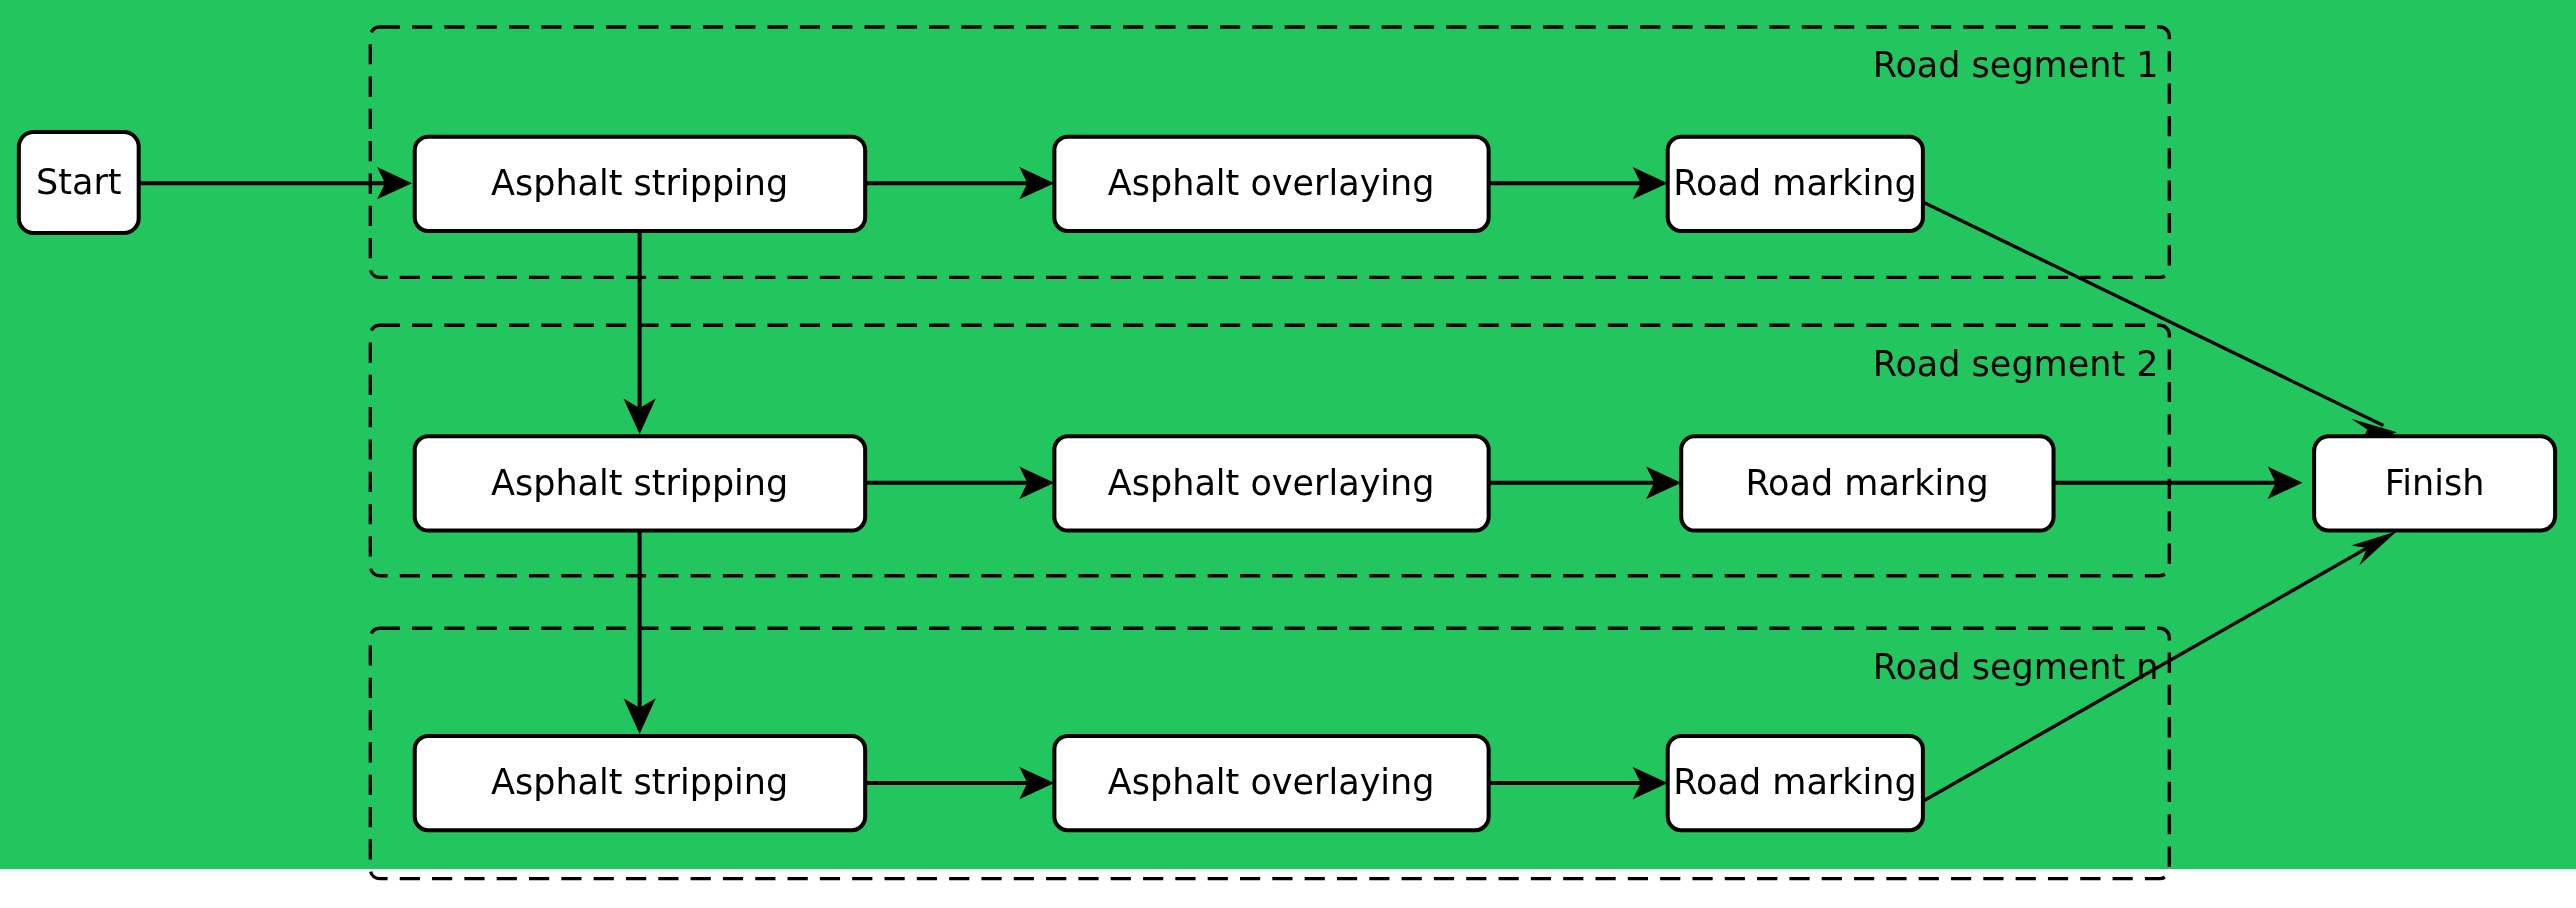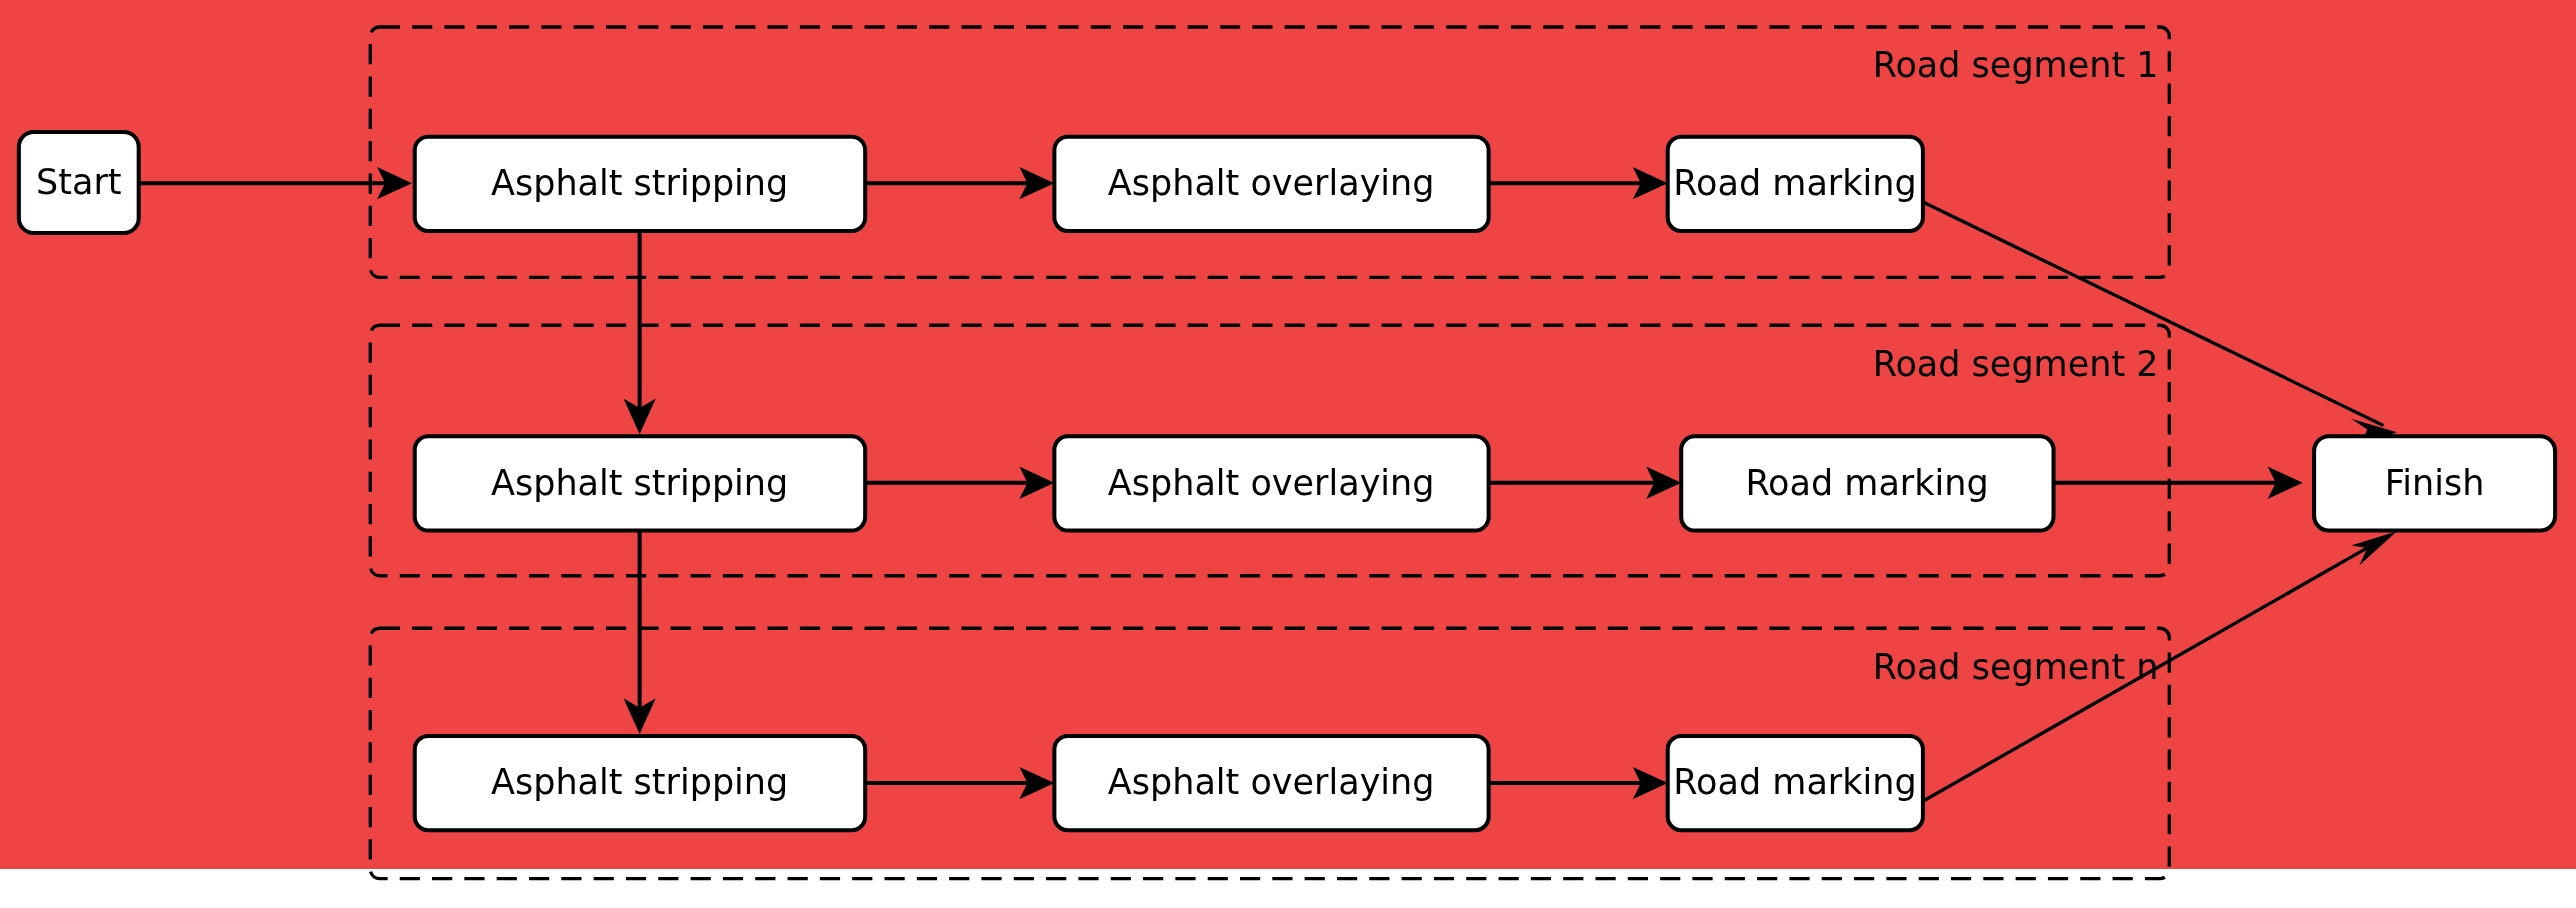--- a/index.html
+++ b/index.html
@@ -10,21 +10,21 @@
   body {
     width: 2576px;
     height: 909px;
     font-family: "DejaVu Sans", sans-serif;
     overflow: hidden;
   }
   #diagram-root {
     position: relative;
     width: 2576px;
     height: 869px;
-    background: #ef4444;
+    background: #22c55e;
   }
   svg.diagram-canvas {
     display: block;
     width: 2576px;
     height: 909px;
   }
   .node-rect {
     fill: #ffffff;
     stroke: #000000;
     stroke-width: 6;

